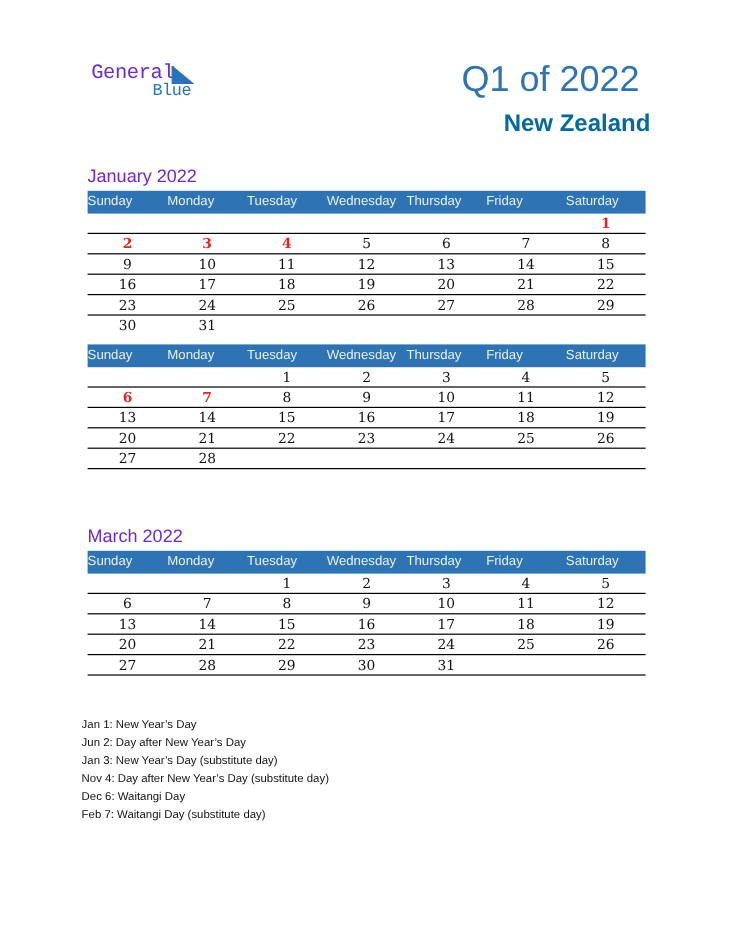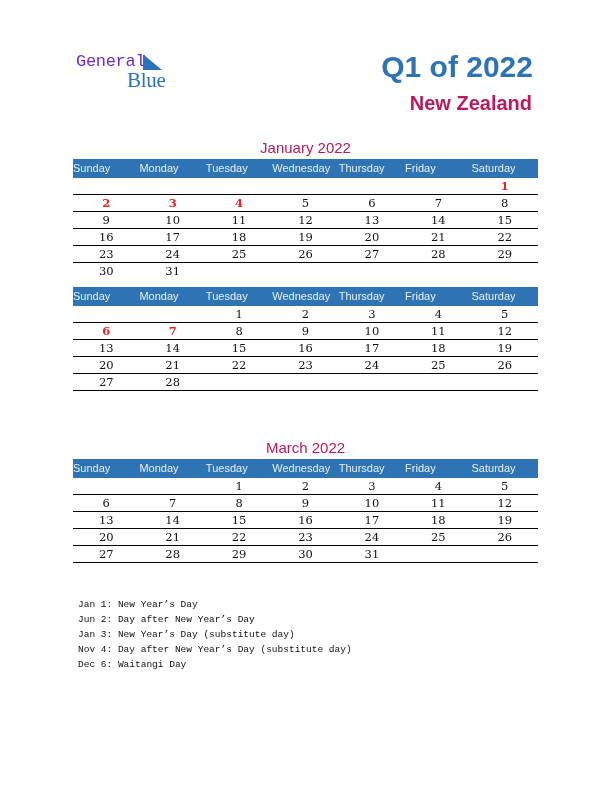--- a/index.html
+++ b/index.html
@@ -1,36 +1,36 @@
 <!DOCTYPE html>
 <html><head>
   <meta charset="utf-8">
   <style>
     html, body { margin: 0; padding: 0; background: #ffffff; }
     body { width: 612px; height: 792px; position: relative; overflow: hidden; font-family: "Liberation Sans", sans-serif; color: #111; }
 
     .logo { position: absolute; left: 76px; top: 52px; width: 100px; height: 36px; }
     .logo .general { position: absolute; left: 0; top: 0; font-size: 17px; color: #6d28d9; font-family: Liberation Mono, monospace; letter-spacing: -0.3px; }
-    .logo .blue { position: absolute; left: 51px; top: 16px; font-size: 21px; color: #2a73b8; font-family: Liberation Serif, serif; letter-spacing: -0.3px; }
+    .logo .blue { position: absolute; left: 51px; top: 16px; font-size: 14px; color: #2a73b8; font-family: Liberation Mono, monospace; letter-spacing: -0.3px; }
     .logo .tri { position: absolute; left: 68px; top: 3px; width: 0; height: 0; border-left: 18px solid #2a73b8; border-top: 15px solid transparent; }
     .logo .tri-bar { position: absolute; left: 67px; top: 3px; width: 2px; height: 15px; background: #2a73b8; }
 
-    .title { position: absolute; right: 79px; top: 50px; font-size: 30px; font-weight: bold; color: #2e74b5; font-family: "Liberation Sans", sans-serif; }
-    .subtitle { position: absolute; right: 80px; top: 92px; font-size: 20px; font-weight: bold; color: #be185d; font-family: "Liberation Sans", sans-serif; }
+    .title { position: absolute; right: 79px; top: 50px; font-size: 30px; font-weight: normal; color: #2e74b5; font-family: "Liberation Sans", sans-serif; }
+    .subtitle { position: absolute; right: 70px; top: 92px; font-size: 20px; font-weight: bold; color: #0369a1; font-family: "Liberation Sans", sans-serif; }
 
     .month { position: absolute; left: 73px; width: 465px; }
-    .month-title { text-align: center; font-size: 15px; color: #be185d; height: 22px; line-height: 22px; }
+    .month-title { font-size: 15px; color: #6d28d9; height: 22px; line-height: 22px; }
     .head-row { display: flex; background: #2e74b5; height: 19px; }
     .head-row div { flex: 1; text-align: left; color: #e8f0f8; font-size: 11px; line-height: 19px; }
     .week { display: flex; height: 17px; border-bottom: 1.5px solid #000; box-sizing: border-box; }
     .week.no-border { border-bottom: none; }
     .week div { flex: 1; text-align: center; font-family: "DejaVu Serif", serif; font-size: 11.5px; line-height: 17px; color: #111; }
     .week div.holiday { color: #e8231c; font-weight: bold; }
 
-    .holidays { position: absolute; left: 78px; top: 597px; font-size: 9.5px; color: #111; font-family: Liberation Mono, monospace; }
+    .holidays { position: absolute; left: 68px; top: 597px; font-size: 9.5px; color: #111; font-family: Liberation Sans, sans-serif; }
     .holidays div { height: 15px; line-height: 15px; }
   </style>
 </head>
 <body>
 
 <div class="logo">
   <span class="general">General</span>
   <span class="tri-bar"></span>
   <span class="tri"></span>
   <span class="blue">Blue</span>
@@ -218,13 +218,14 @@
       <div class=""></div>
     </div>
   </div>
 
 <div class="holidays">
     <div>Jan 1: New Year’s Day</div>
     <div>Jun 2: Day after New Year’s Day</div>
     <div>Jan 3: New Year’s Day (substitute day)</div>
     <div>Nov 4: Day after New Year’s Day (substitute day)</div>
     <div>Dec 6: Waitangi Day</div>
+    <div>Feb 7: Waitangi Day (substitute day)</div>
   </div>
 
 </body></html>

